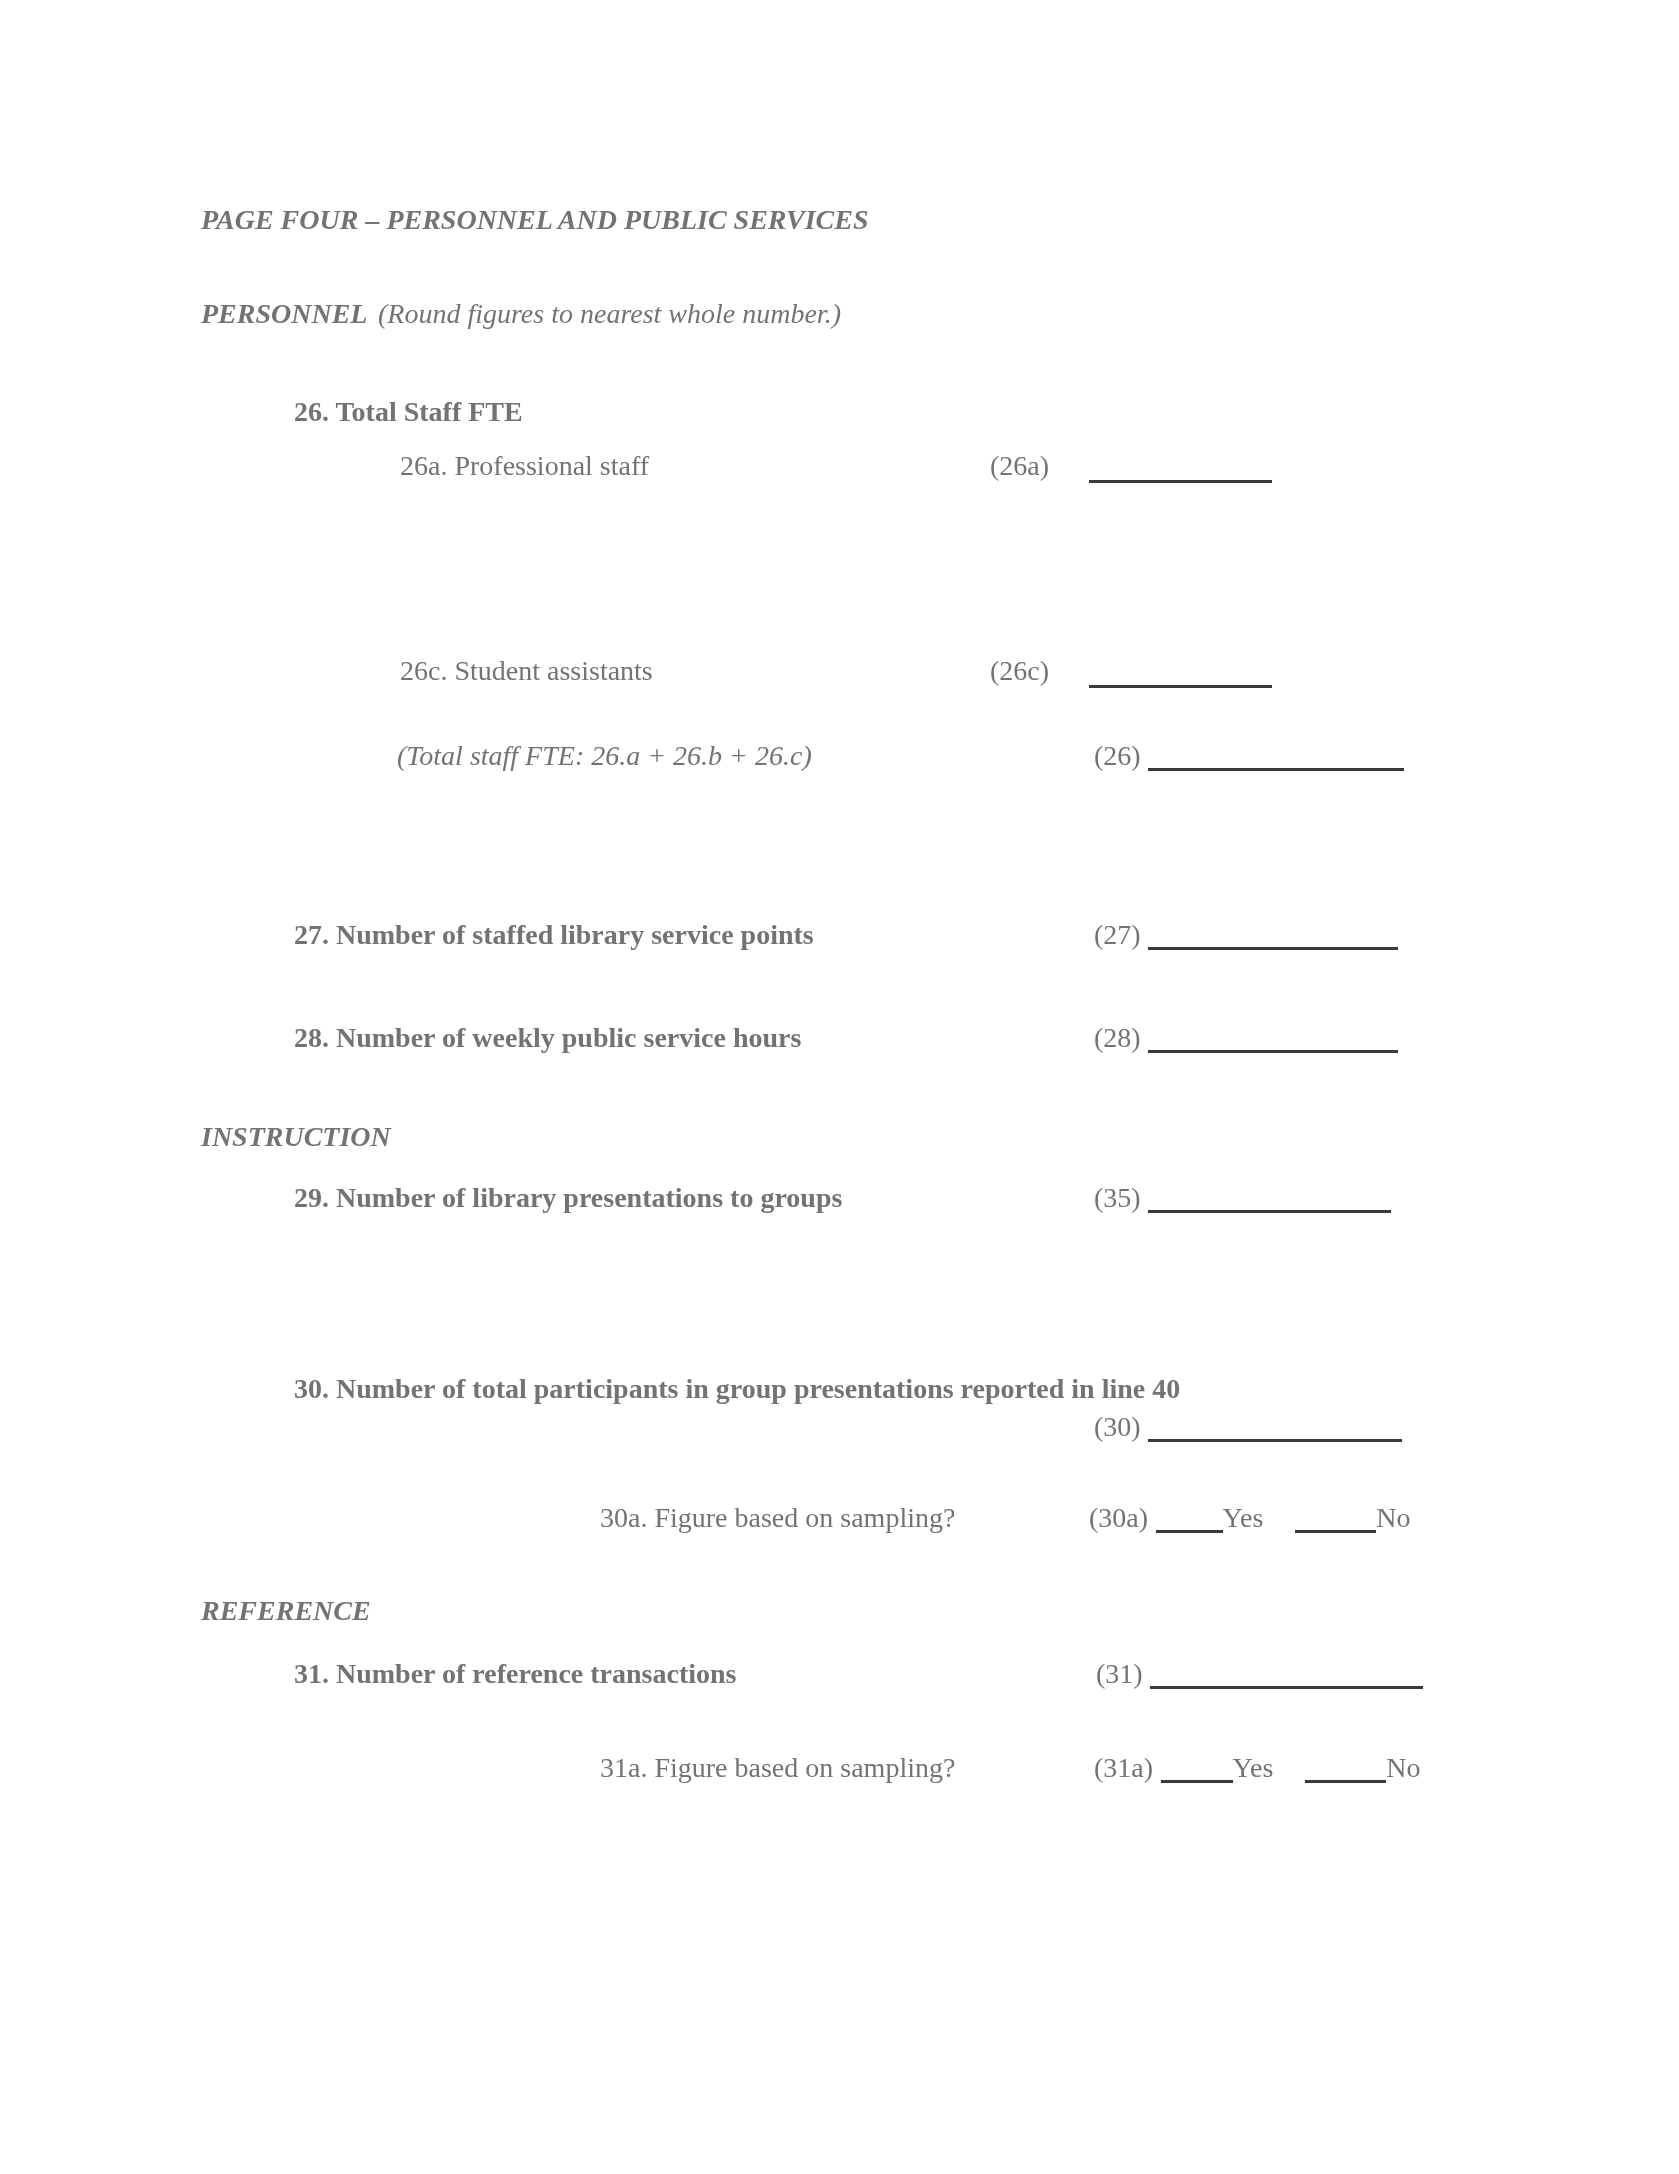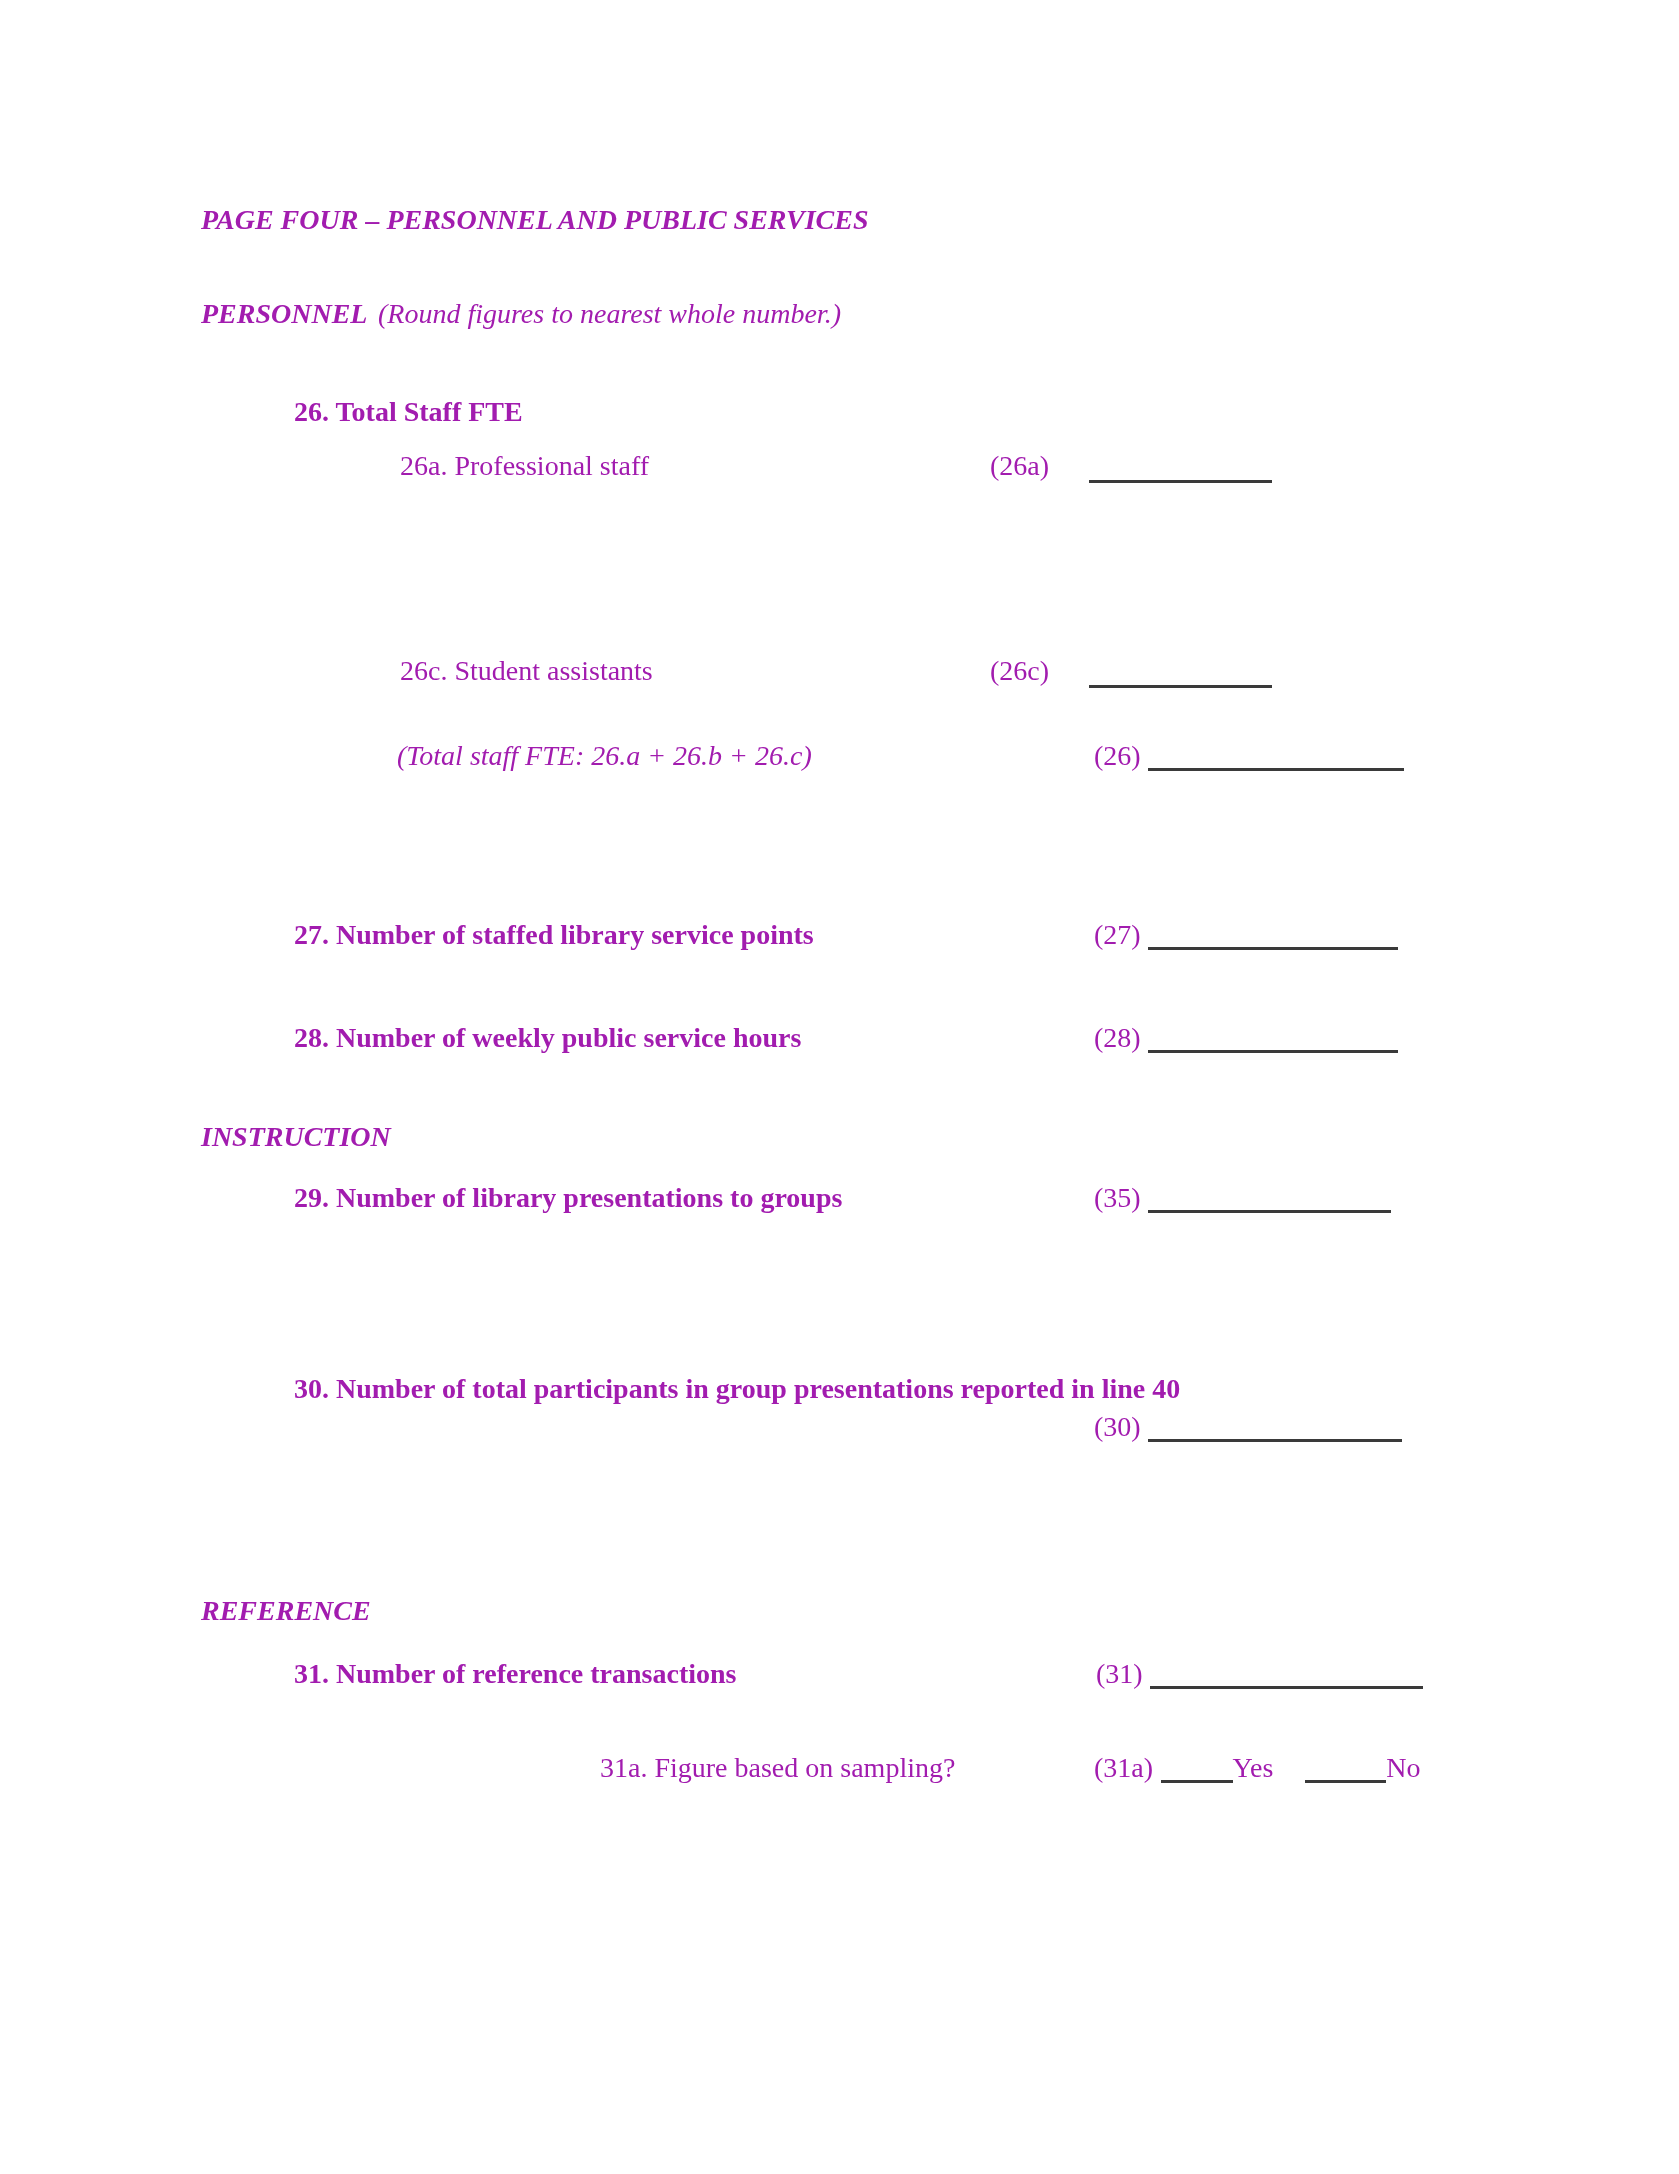--- a/index.html
+++ b/index.html
@@ -3,21 +3,21 @@
 <meta charset="utf-8">
 <style>
   html, body { margin: 0; padding: 0; background: #ffffff; }
   .page {
     position: relative;
     width: 1680px;
     height: 2064px;
     background: #ffffff;
     font-family: "Liberation Serif", "DejaVu Serif", serif;
     font-size: 28px;
-    color: #a21caf;
+    color: #737373;
     overflow: hidden;
   }
   .row { position: absolute; left: 0; width: 100%; height: 43px; white-space: nowrap; }
   .t { position: absolute; line-height: 31px; white-space: nowrap; }
   .bi { font-weight: bold; font-style: italic; }
   .b  { font-weight: bold; }
   .i  { font-style: italic; }
   
   .ul { display: inline-block; height: 2.8px; background: #3a3a3a; position: relative; top: 5.6px; }
   .ulA { position: absolute; top: 30px; height: 2.8px; background: #3a3a3a; }
@@ -91,20 +91,24 @@
   </div>
 
 
   <div class="row" style="top:1373px">
     <span class="t b" style="left:294px">30. Number of total participants in group presentations reported in line 40</span>
   </div>
   <div class="row" style="top:1411px">
     <span class="t" style="left:1094px"><span>(30)</span><span class="ul w270 ml8"></span></span>
   </div>
 
+  <div class="row" style="top:1502px">
+    <span class="t" style="left:600px">30a. Figure based on sampling?</span>
+    <span class="t" style="left:1089px"><span>(30a)</span><span class="ul w71 ml8"></span><span>Yes</span><span class="gap"></span><span class="ul w86"></span><span>No</span></span>
+  </div>
 
   <div class="row" style="top:1595px">
     <span class="t bi" style="left:201px">REFERENCE</span>
   </div>
 
   <div class="row" style="top:1658px">
     <span class="t b" style="left:294px">31. Number of reference transactions</span>
     <span class="t" style="left:1096px"><span>(31)</span><span class="ul w290 ml8"></span></span>
   </div>
 

